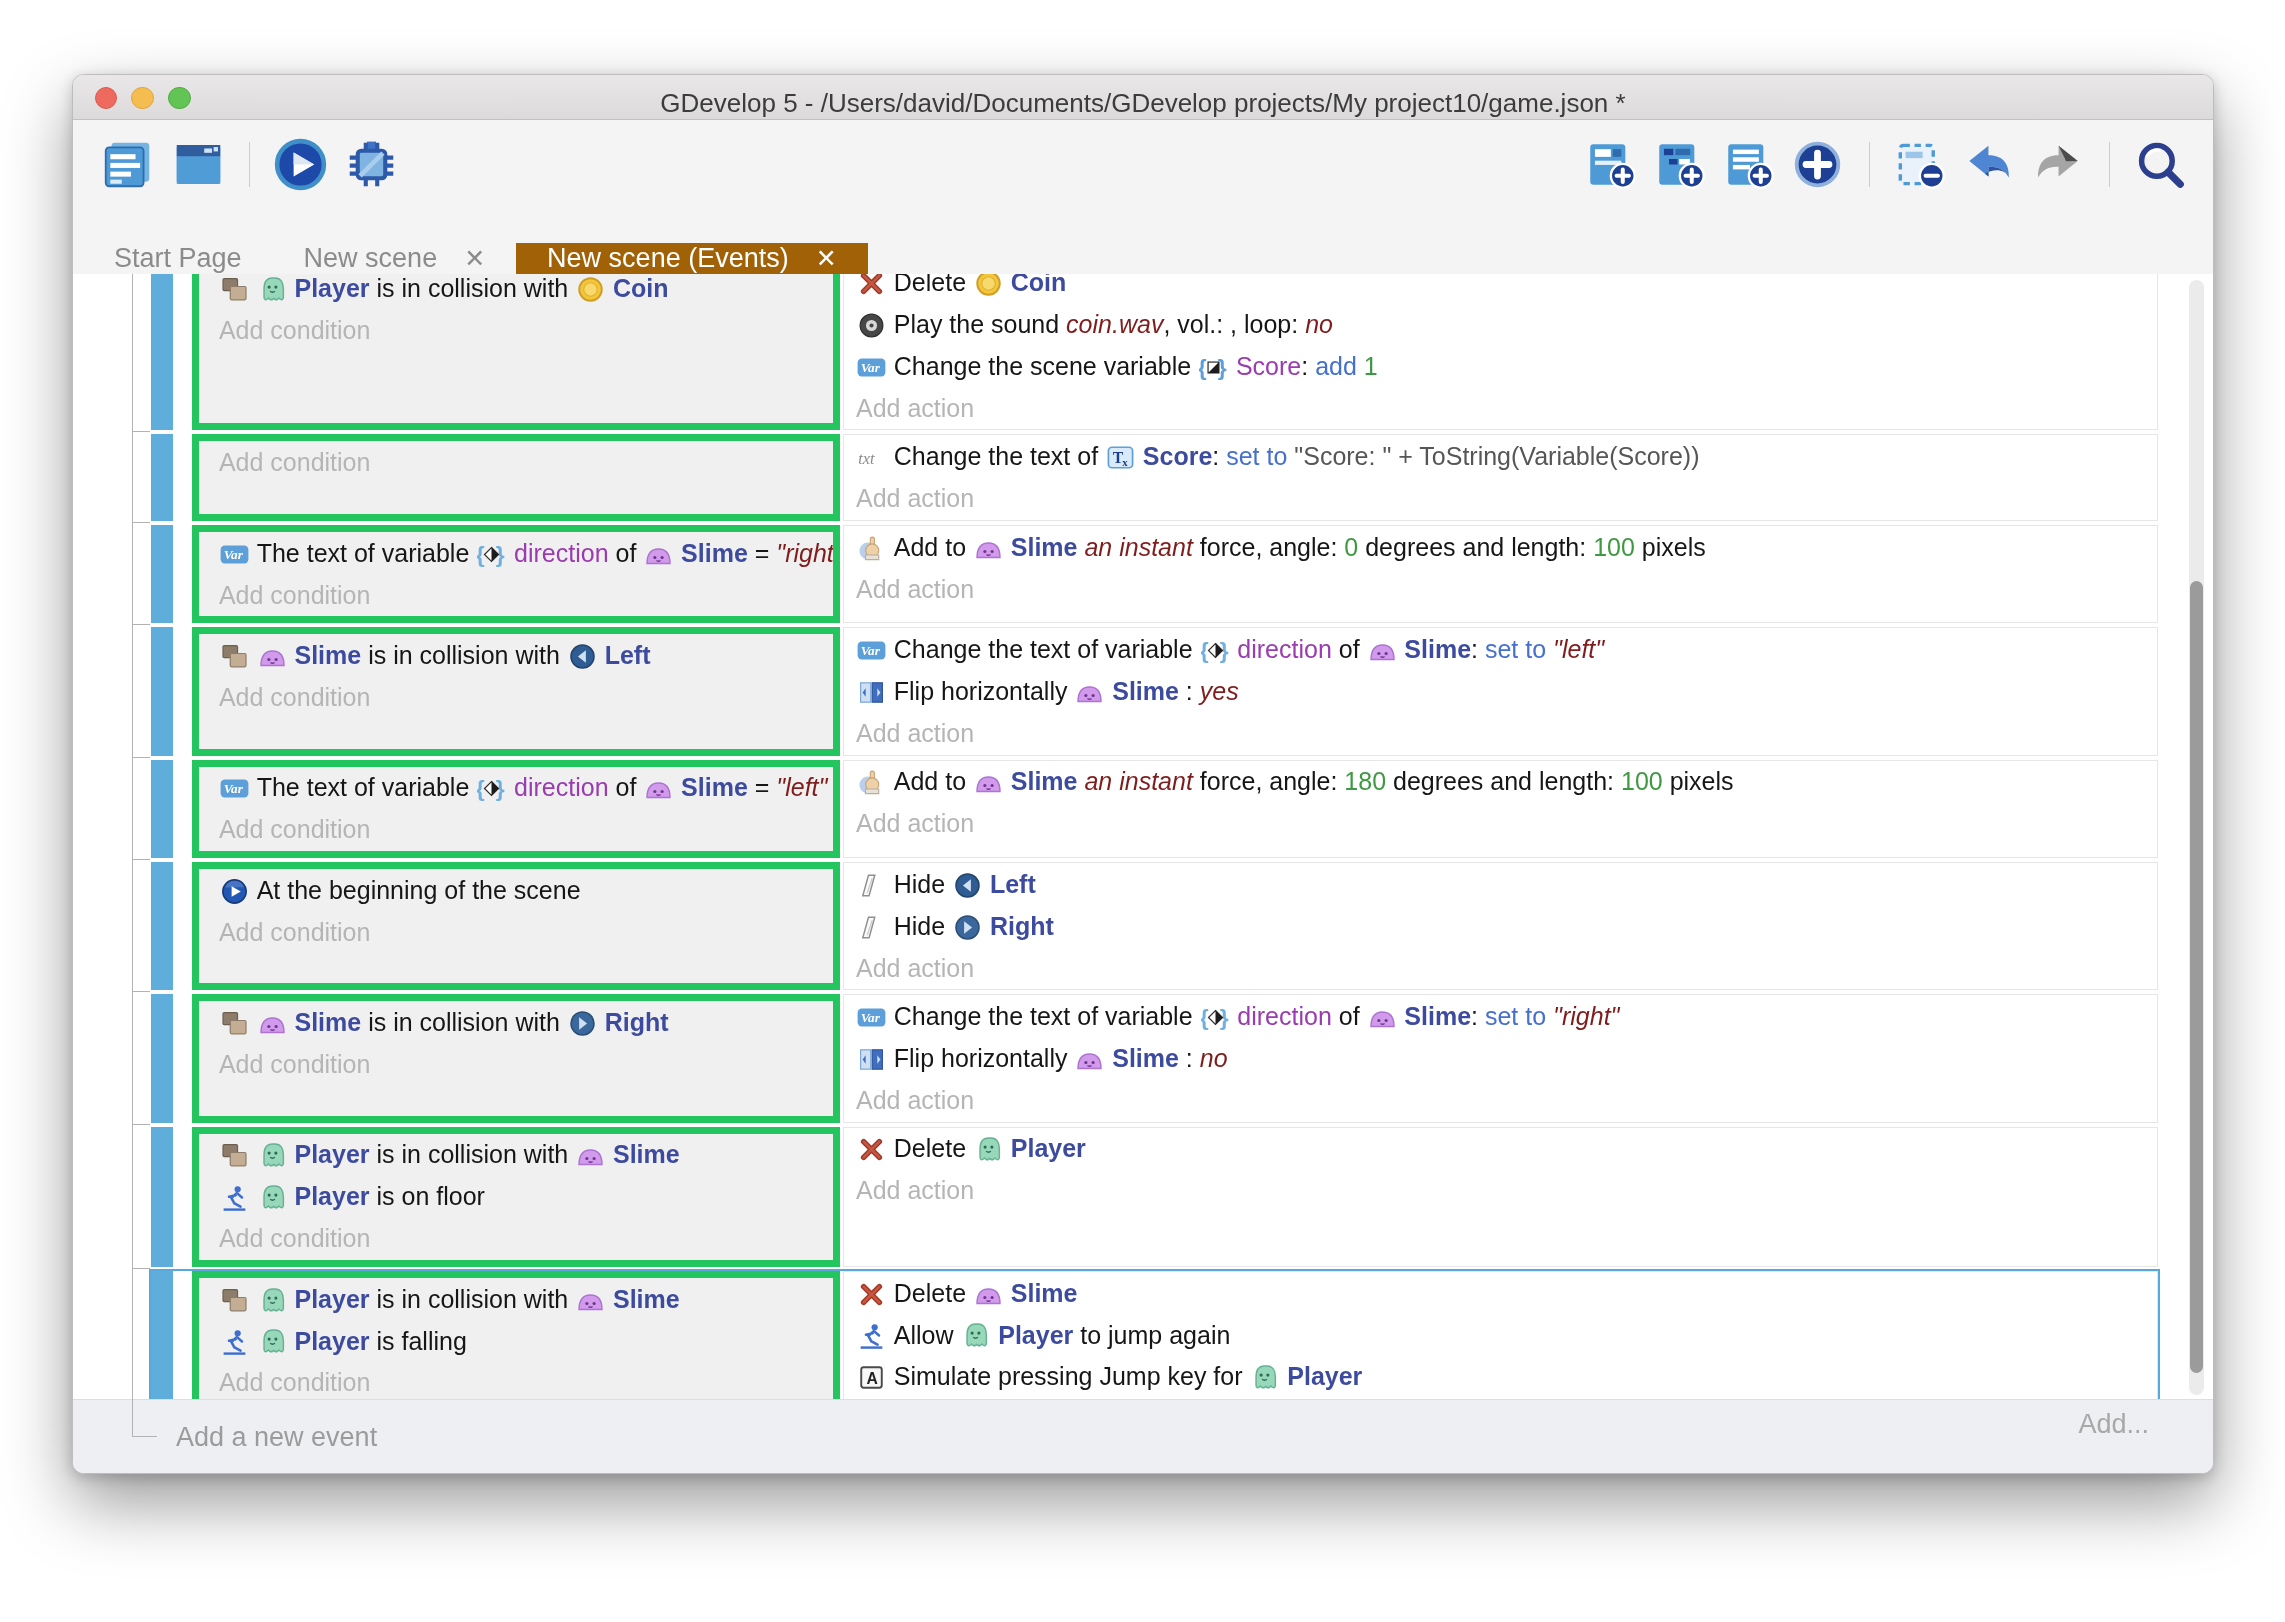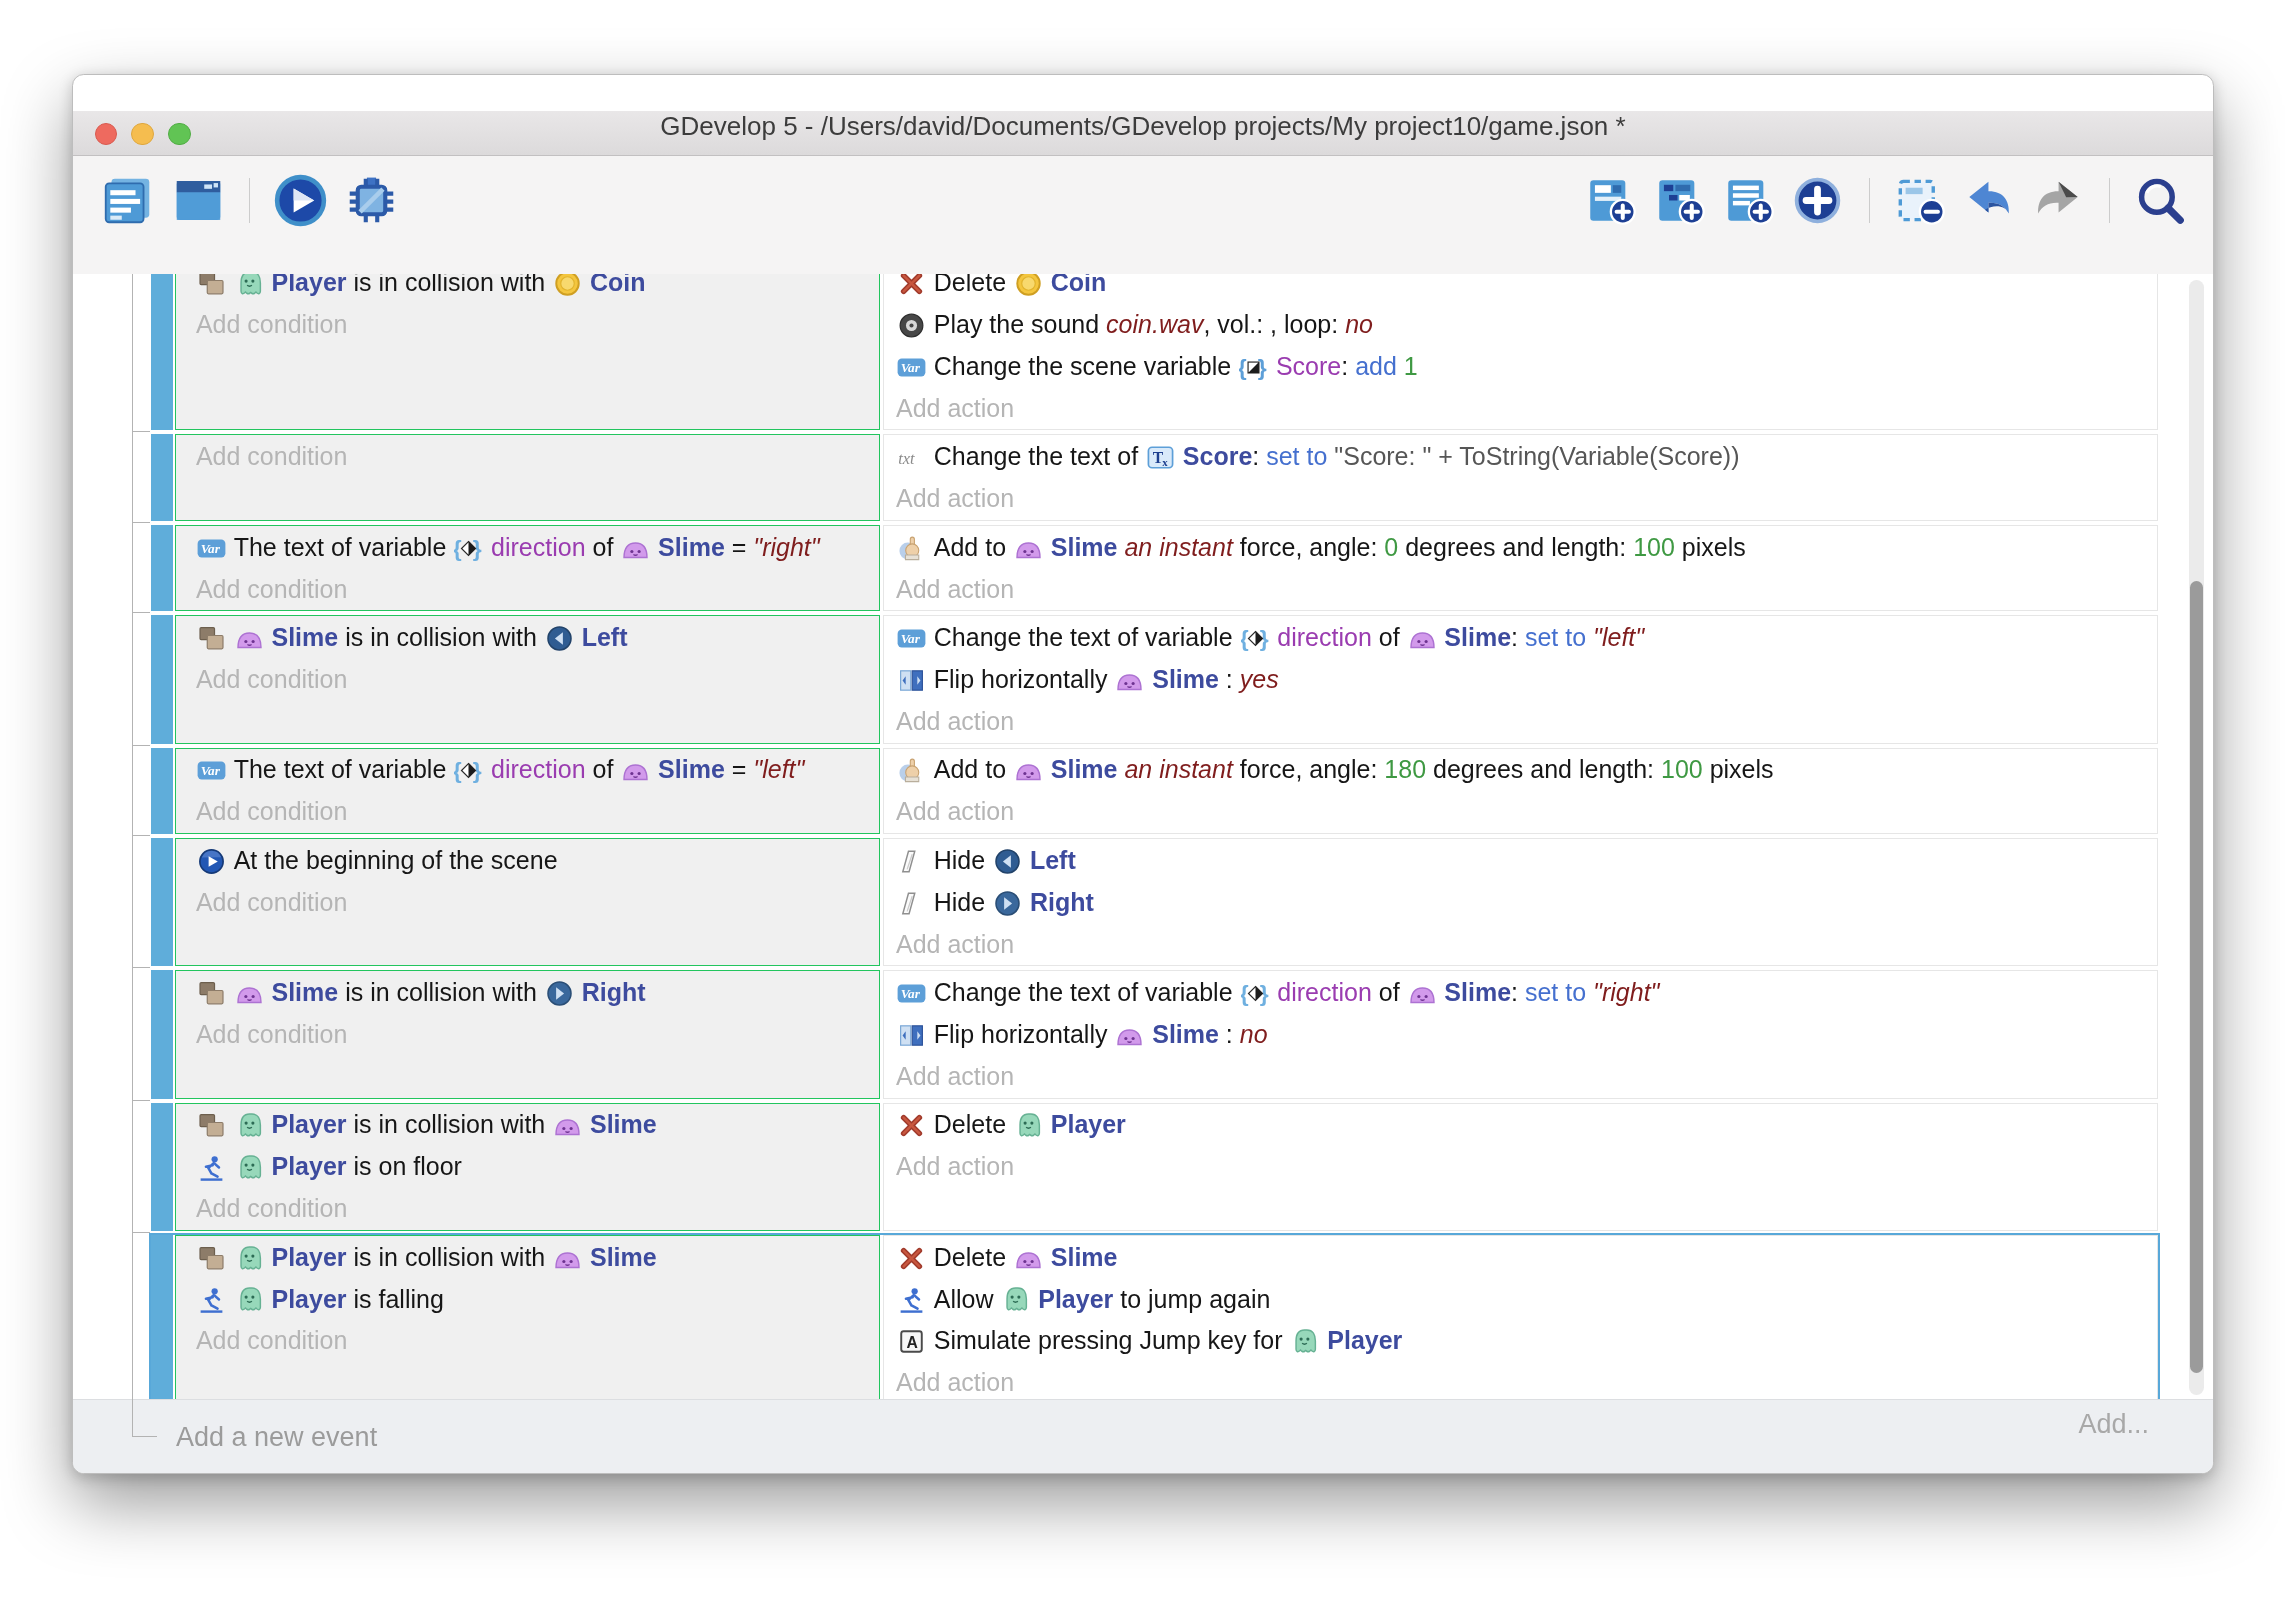--- a/index.html
+++ b/index.html
@@ -7,21 +7,21 @@
     font-family:"Liberation Sans", sans-serif; position:relative; overflow:hidden; }
 
   .window { position:absolute; left:72px; top:74px; width:2142px; height:1400px;
     border-radius:11.7px; background:#ffffff; overflow:hidden;
     border:1px solid #bdbdbd;
     box-shadow:0 29px 68px rgba(0,0,0,.40), 0 3.9px 13.7px rgba(0,0,0,.18); }
 
   
   .titlebar { height:45px; background:linear-gradient(#e9e7e8,#dcdadb);
     border-bottom:1px solid #c2c0c1; position:relative;
-    display:flex; align-items:flex-start; justify-content:center;margin-top:36px; }
+    display:flex; align-items:flex-end; justify-content:center; }
   .title { font-size:26px; color:#3c3c3c; }
   .traffic { position:absolute; left:21.5px; top:11.7px; display:flex; gap:14.6px; }
   .dot { width:22.4px; height:22.4px; border-radius:50%; }
   .dot.red { background:#ee6a5f; border:1px solid #d95b50; }
   .dot.yellow { background:#f5bd4f; border:1px solid #dfa73e; }
   .dot.green { background:#61c454; border:1px solid #51ad44; }
 
   
   .toolbar { height:88px; background:#f5f4f4; display:flex; align-items:center; padding:0 27px; }
   .tb-left, .tb-right { display:flex; align-items:center; gap:15.6px; }
@@ -39,21 +39,21 @@
 
   
   .events-viewport { position:absolute; top:199px; bottom:70px; left:0; right:0;
     background:#ffffff; overflow:hidden; }
   .rail { position:absolute; left:59px; top:0; bottom:0; width:1px; background:#b3b3b3; }
   .events-list { margin:-13.7px 55px 0 78px; position:relative; }
   .event-row { display:flex; gap:2.9px; margin-bottom:3.9px; position:relative; }
   .event-row::before { content:""; position:absolute; left:-19.5px; top:-2.9px; width:18.5px; height:1px; background:#b3b3b3; }
   .event-row.sel { outline:2px solid #58a8d9; }
   .bar { width:21.5px; flex:none; background:#5fadda; }
-  .cond { width:705px; flex:none; background:#f0f0f0; border:1px solid #22c55e; padding:3.9px 0 3.9px 19.5px; overflow:hidden; }
+  .cond { width:648px; flex:none; background:#f0f0f0; border:7px solid #22c55e; padding:3.9px 0 3.9px 19.5px; overflow:hidden;margin-left:17px; }
   .act { flex:1; background:#ffffff; border:1px solid #e6e6e6; padding:3.9px 0 3.9px 11.7px; overflow:hidden; }
   .line { line-height:35px; font-size:25px; color:#161616; white-space:nowrap; }
   .line.ph { color:#b5b5b5; }
   .icn { display:inline-block; vertical-align:-6.8px; margin:0 7.8px 0 1px; }
   .icn svg { display:inline-block; }
   .t-obj { color:#3d4b9e; font-weight:bold; }
   .t-var { color:#9a3cb0; }
   .t-op  { color:#4570cf; }
   .t-num { color:#3f9943; }
   .t-param { color:#7f1d1d;font-style:italic; }

